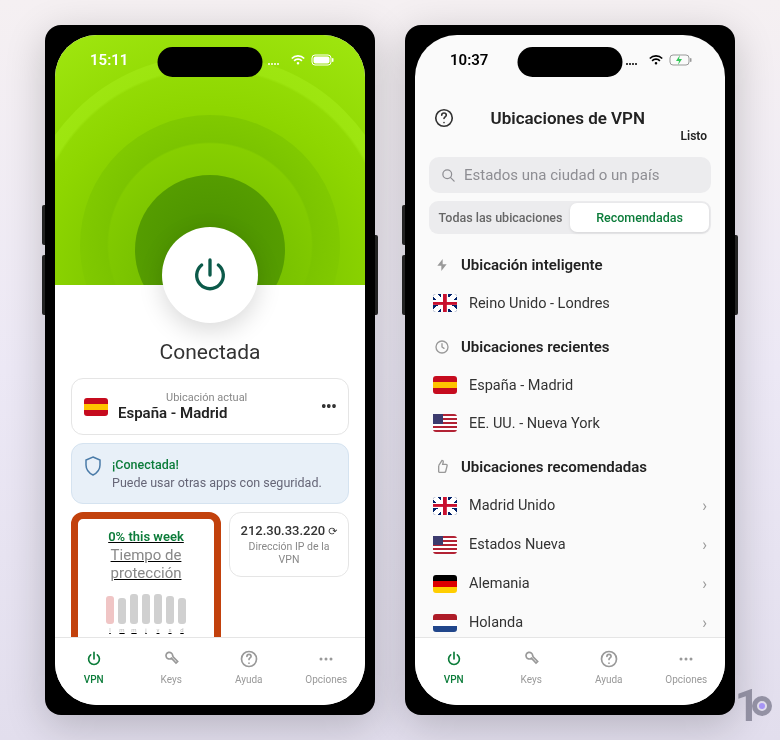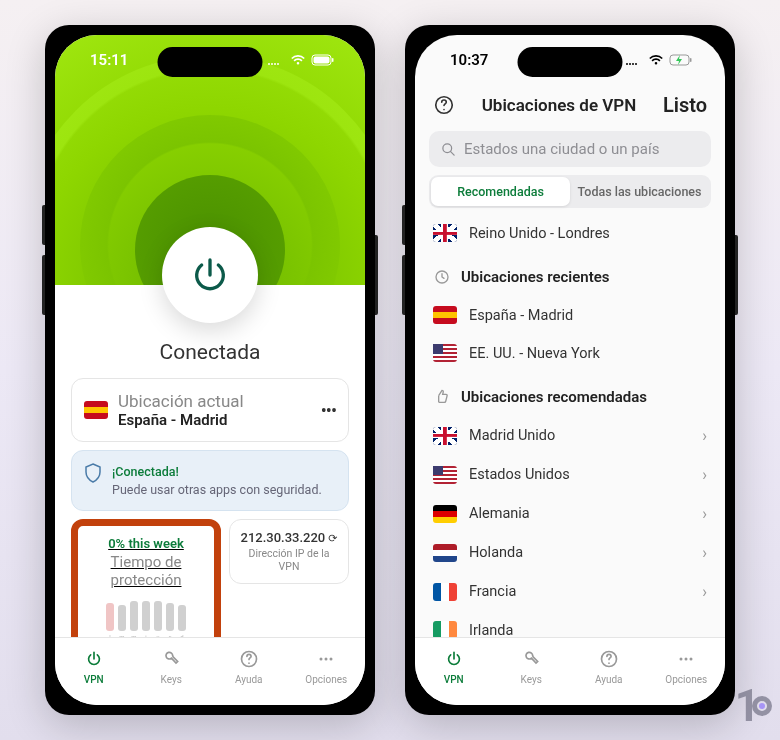--- a/index.html
+++ b/index.html
@@ -1,17 +1,17 @@
 <!DOCTYPE html>
 <html><head>
 <meta charset="utf-8">
 <style>
 *{margin:0;padding:0;box-sizing:border-box;font-family:-apple-system,BlinkMacSystemFont,"Segoe UI",Roboto,sans-serif;}
 body{width:780px;height:740px;background:linear-gradient(180deg,#f5f0f2 0%,#ece8f5 50%,#e2deed 100%);position:relative;display:flex;justify-content:center;align-items:center;gap:30px;}
-.phone{width:330px;height:690px;background:#000;border-radius:24px;padding:10px;position:relative;box-shadow:0 10px 40px rgba(0,0,0,.2);}
+.phone{width:330px;height:690px;background:#000;border-radius:16px;padding:10px;position:relative;box-shadow:0 10px 40px rgba(0,0,0,.2);}
 .phone::before{content:"";position:absolute;left:-3px;top:180px;width:3px;height:40px;background:#222;border-radius:2px 0 0 2px;}
 .phone::after{content:"";position:absolute;left:-3px;top:230px;width:3px;height:60px;background:#222;border-radius:2px 0 0 2px;}
 .side-r{position:absolute;right:-3px;top:210px;width:3px;height:80px;background:#222;border-radius:0 2px 2px 0;}
 .screen{width:100%;height:100%;background:#fff;border-radius:42px;overflow:hidden;position:relative;}
 .notch{position:absolute;top:12px;left:50%;transform:translateX(-50%);width:105px;height:30px;background:#000;border-radius:20px;z-index:100;}
 .statusbar{height:50px;display:flex;justify-content:space-between;align-items:center;padding:0 30px 0 35px;font-size:15px;font-weight:600;position:relative;z-index:50;}
 .status-icons{display:flex;gap:5px;align-items:center;}
 
 .p1 .statusbar{color:#fff;position:absolute;top:0;left:0;right:0;z-index:60;}
 .hero{height:250px;background:radial-gradient(circle at center 100%,#6bb400 0%,#7cc500 30%,#8ed600 60%,#a0e710 100%);position:relative;}
@@ -30,21 +30,21 @@
 .flag-uk{background:#012169;position:relative;overflow:hidden;}
 .flag-uk::before{content:"";position:absolute;inset:0;background:linear-gradient(to bottom right,transparent 42%,#fff 42% 58%,transparent 58%),linear-gradient(to bottom left,transparent 42%,#fff 42% 58%,transparent 58%),linear-gradient(#fff,#fff) center/100% 30% no-repeat,linear-gradient(#fff,#fff) center/30% 100% no-repeat;}
 .flag-uk::after{content:"";position:absolute;inset:0;background:linear-gradient(#c8102e,#c8102e) center/100% 16% no-repeat,linear-gradient(#c8102e,#c8102e) center/16% 100% no-repeat;}
 .flag-us{background:repeating-linear-gradient(#b22234 0 2px,#fff 2px 4px);position:relative;}
 .flag-us::before{content:"";position:absolute;top:0;left:0;width:40%;height:55%;background:#3c3b6e;}
 .flag-de{background:linear-gradient(#000 33%,#dd0000 33% 66%,#ffce00 66%);}
 .flag-nl{background:linear-gradient(#ae1c28 33%,#fff 33% 66%,#21468b 66%);}
 .flag-fr{background:linear-gradient(90deg,#0055a4 33%,#fff 33% 66%,#ef4135 66%);}
 .flag-ie{background:linear-gradient(90deg,#169b62 33%,#fff 33% 66%,#ff883e 66%);}
 .loc-info{flex:1;}
-.loc-label{font-size:17px;color:#888;}
+.loc-label{font-size:11px;color:#888;margin-left:48px;}
 .loc-name{font-size:15px;font-weight:600;color:#222;}
 .more-dots{font-size:18px;color:#333;letter-spacing:-1px;cursor:pointer;}
 .card-info{background:#e8f0f8;border:1px solid #d5e3f0;align-items:flex-start;}
 .info-txt{flex:1;font-size:12.5px;line-height:1.4;}
 .info-title{color:#0c7c3a;font-weight:500;}
 .info-sub{color:#667;}
 .stats-row{display:flex;gap:8px;}
 .stat-card{flex:1;border:7px solid #c2410c;border-radius:12px;padding:10px 8px;text-align:center;text-decoration:underline;}
 .stat-v{font-size:13px;font-weight:600;color:#0c7c3a;}
 .stat-l{font-size:15px;color:#888;margin-top:2px;}
@@ -69,21 +69,21 @@
 .tabbar{position:absolute;bottom:0;left:0;right:0;height:68px;border-top:1px solid #e5e5e5;display:flex;background:#fff;padding-bottom:10px;}
 .tab{flex:1;display:flex;flex-direction:column;align-items:center;justify-content:center;gap:4px;cursor:pointer;}
 .tab-ic{width:22px;height:22px;display:flex;align-items:center;justify-content:center;}
 .tab-lbl{font-size:10px;color:#999;}
 .tab.active .tab-lbl{color:#0c7c3a;font-weight:500;}
 
 .p2 .screen{background:#fafafa;}
 .p2 .statusbar{color:#000;}
 .nav2{display:flex;align-items:center;justify-content:space-between;padding:8px 18px;}
 .nav2-title{font-size:17px;font-weight:600;color:#222;}
-.nav2-done{font-size:20px;font-weight:600;color:#222;cursor:pointer;}
+.nav2-done{font-size:12px;font-weight:600;color:#222;cursor:pointer;margin-top:36px;}
 .search{margin:6px 14px;background:#ececee;border-radius:10px;padding:9px 12px;display:flex;align-items:center;gap:8px;color:#8e8e93;font-size:15px;}
 .segmented{margin:8px 14px 6px;background:#ececee;border-radius:9px;padding:2px;display:flex;}
 .seg{flex:1;text-align:center;padding:7px 0;font-size:12.5px;font-weight:500;border-radius:7px;cursor:pointer;}
 .seg.active{background:#fff;color:#0c7c3a;box-shadow:0 1px 3px rgba(0,0,0,.1);}
 .seg:not(.active){color:#666;}
 .list2{overflow-y:auto;height:452px;}
 .section-h{display:flex;align-items:center;gap:10px;padding:16px 18px 10px;font-size:15px;font-weight:600;color:#222;}
 .section-ic{width:18px;height:18px;display:flex;align-items:center;justify-content:center;color:#999;}
 .loc-row{display:flex;align-items:center;gap:12px;padding:10px 18px;font-size:14.5px;color:#333;cursor:pointer;}
 .loc-row .chev{margin-left:auto;color:#999;font-size:16px;}
@@ -283,25 +283,33 @@
     <div class="search">
       <span>
           <svg width="15" height="15" viewBox="0 0 24 24">
             <circle cx="10" cy="10" r="7" fill="none" stroke="#8e8e93" stroke-width="2"></circle>
             <line x1="15" y1="15" x2="21" y2="21" stroke="#8e8e93" stroke-width="2" stroke-linecap="round"></line>
           </svg>
         </span>
       <span>Estados una ciudad o un país</span>
     </div>
     <div class="segmented">
+      <div class="seg">Todas las ubicaciones</div>
       <div class="seg active">Recomendadas</div>
-      <div class="seg">Todas las ubicaciones</div>
     </div>
 
     <div class="list2">
+      <div class="section-h">
+        <span class="section-ic">
+            <svg width="16" height="16" viewBox="0 0 24 24">
+              <path fill="#999" d="M13 3v8h6l-8 10v-8H5z"></path>
+            </svg>
+          </span>
+        <span>Ubicación inteligente</span>
+      </div>
       <div class="loc-row">
         <div class="flag flag-uk"></div>
         <span>Reino Unido - Londres</span>
       </div>
 
       <div class="section-h">
         <span class="section-ic">
             <svg width="16" height="16" viewBox="0 0 24 24">
               <circle cx="12" cy="12" r="9" fill="none" stroke="#999" stroke-width="2"></circle>
               <path fill="none" stroke="#999" stroke-width="2" stroke-linecap="round" d="M12 7v5l3 2"></path>
@@ -329,21 +337,21 @@
         <span>Ubicaciones recomendadas</span>
       </div>
       <div id="rec-list">
           <div class="loc-row">
             <div class="flag flag-uk"></div>
             <span>Madrid Unido</span>
             <span class="chev">›</span>
           </div>
           <div class="loc-row">
             <div class="flag flag-us"></div>
-            <span>Estados Unidos</span>
+            <span>Estados Nueva</span>
             <span class="chev">›</span>
           </div>
           <div class="loc-row">
             <div class="flag flag-de"></div>
             <span>Alemania</span>
             <span class="chev">›</span>
           </div>
           <div class="loc-row">
             <div class="flag flag-nl"></div>
             <span>Holanda</span>

